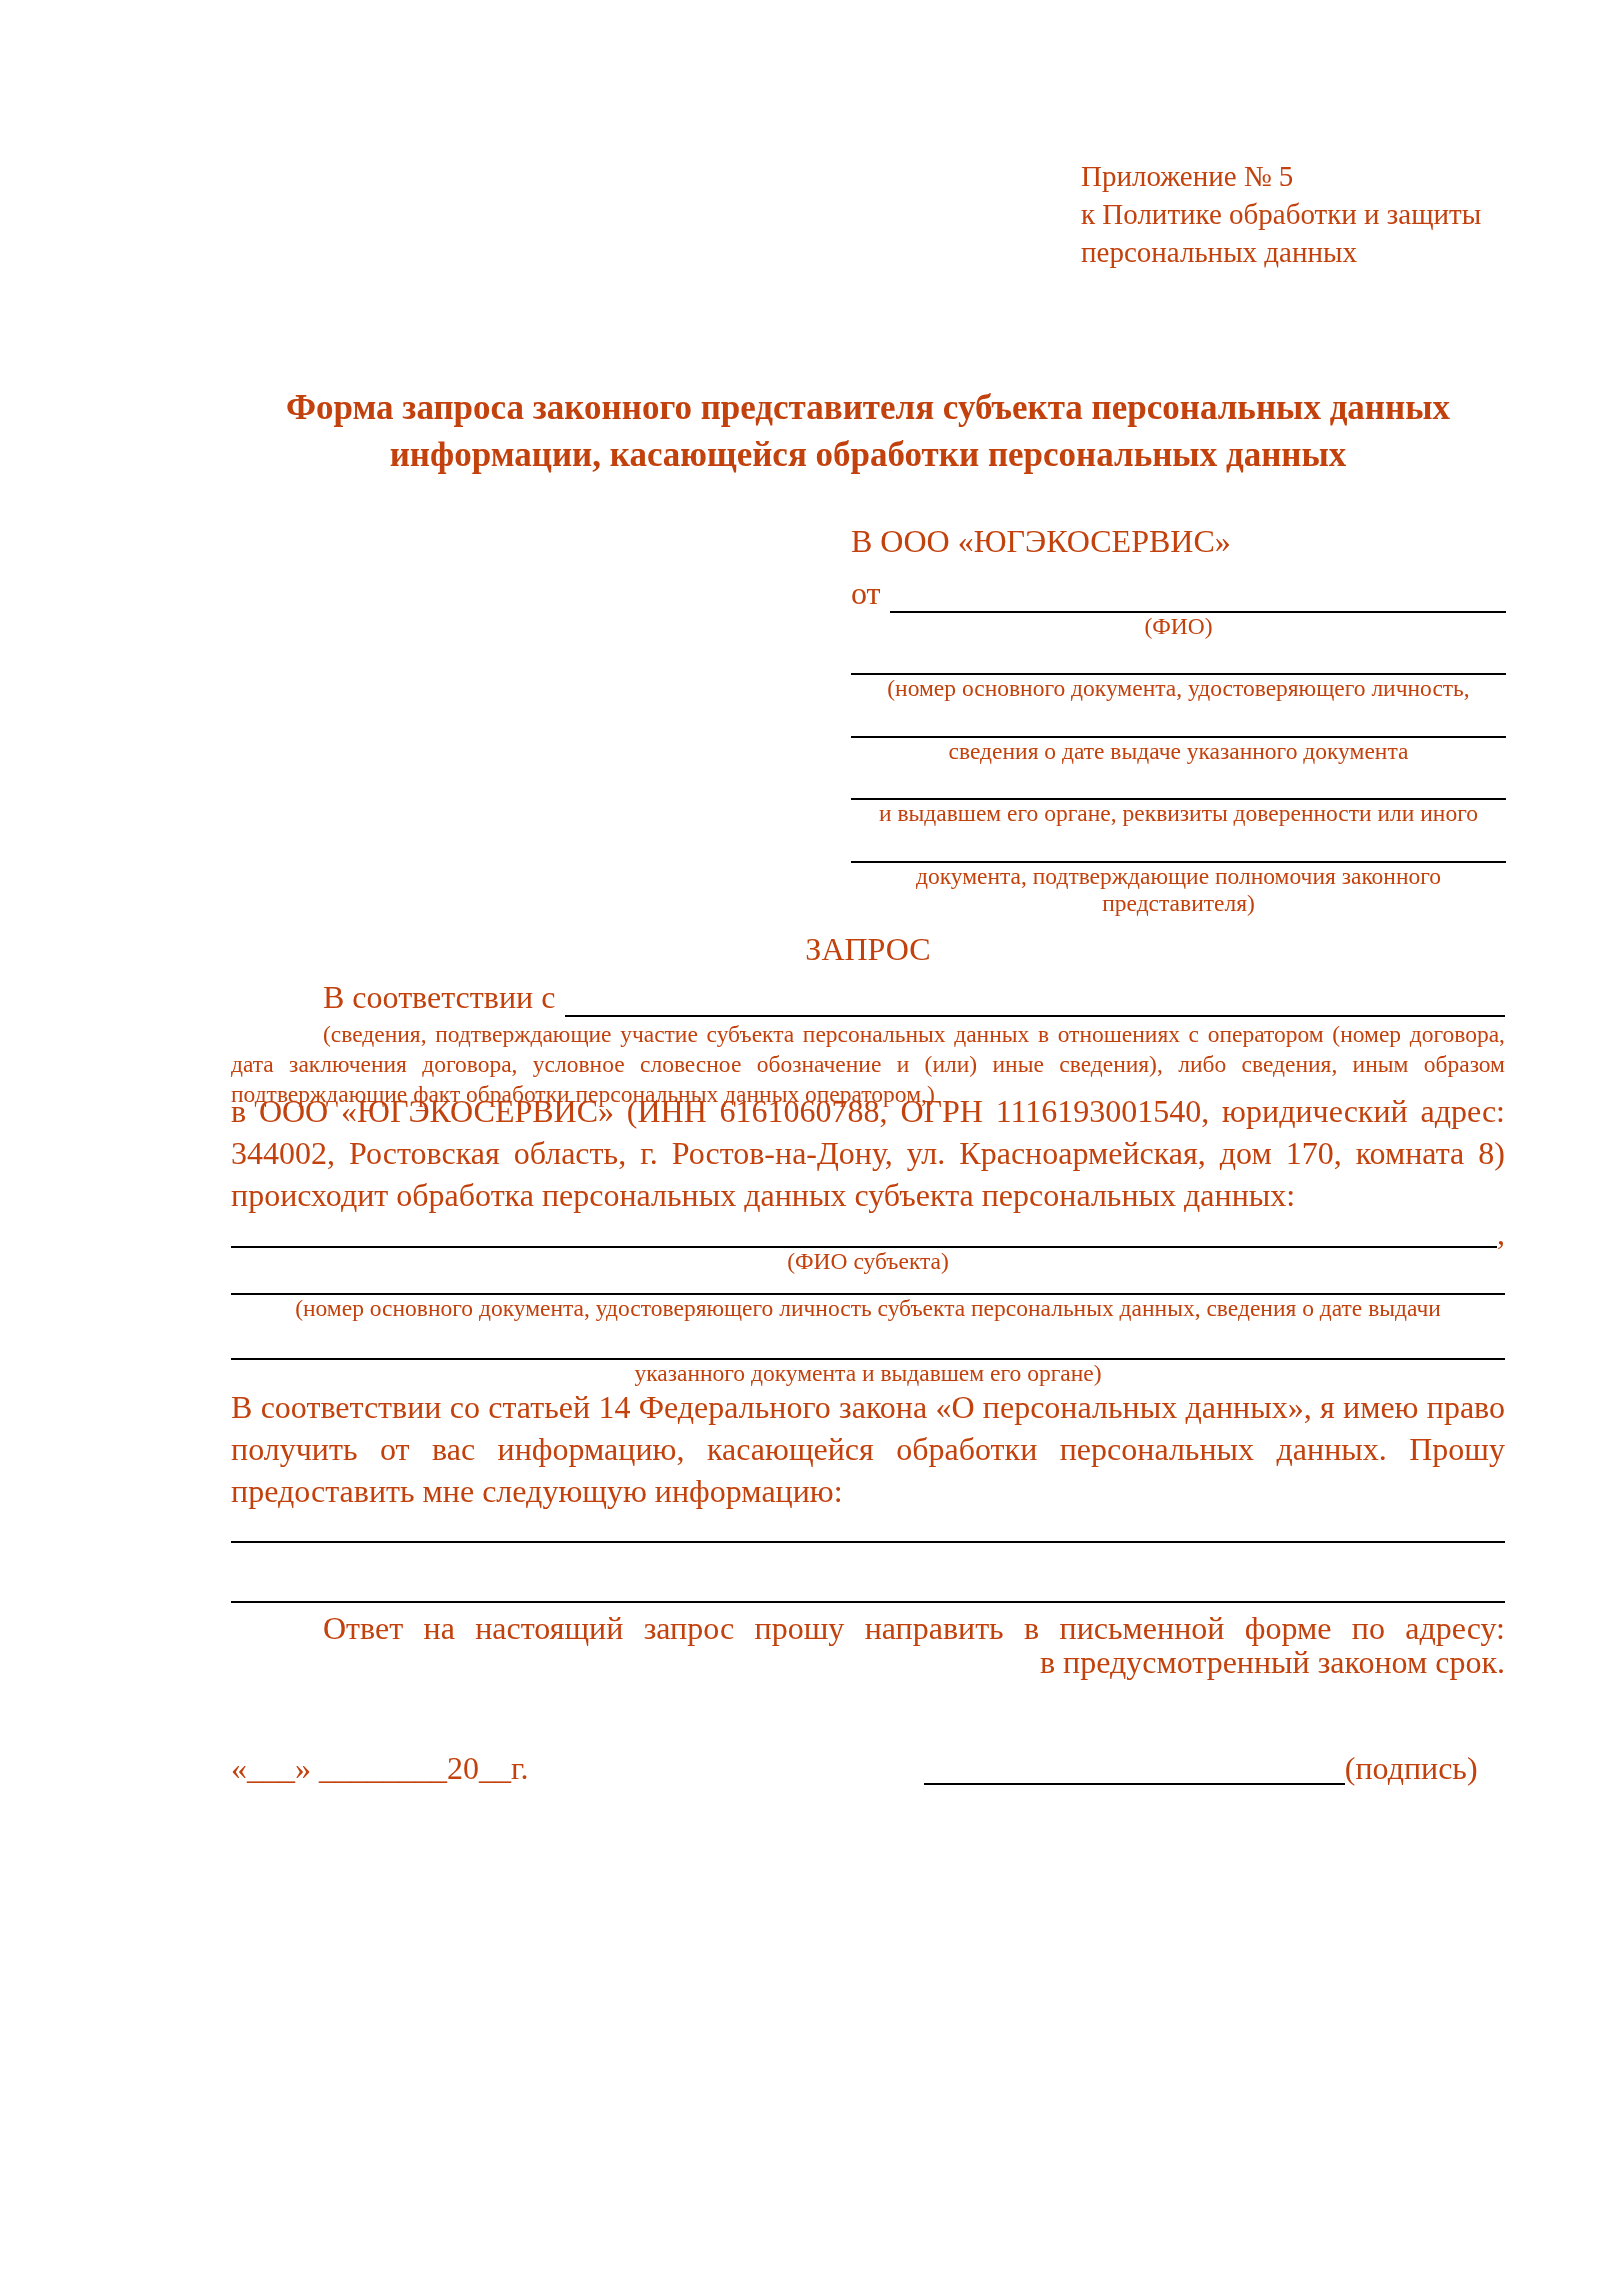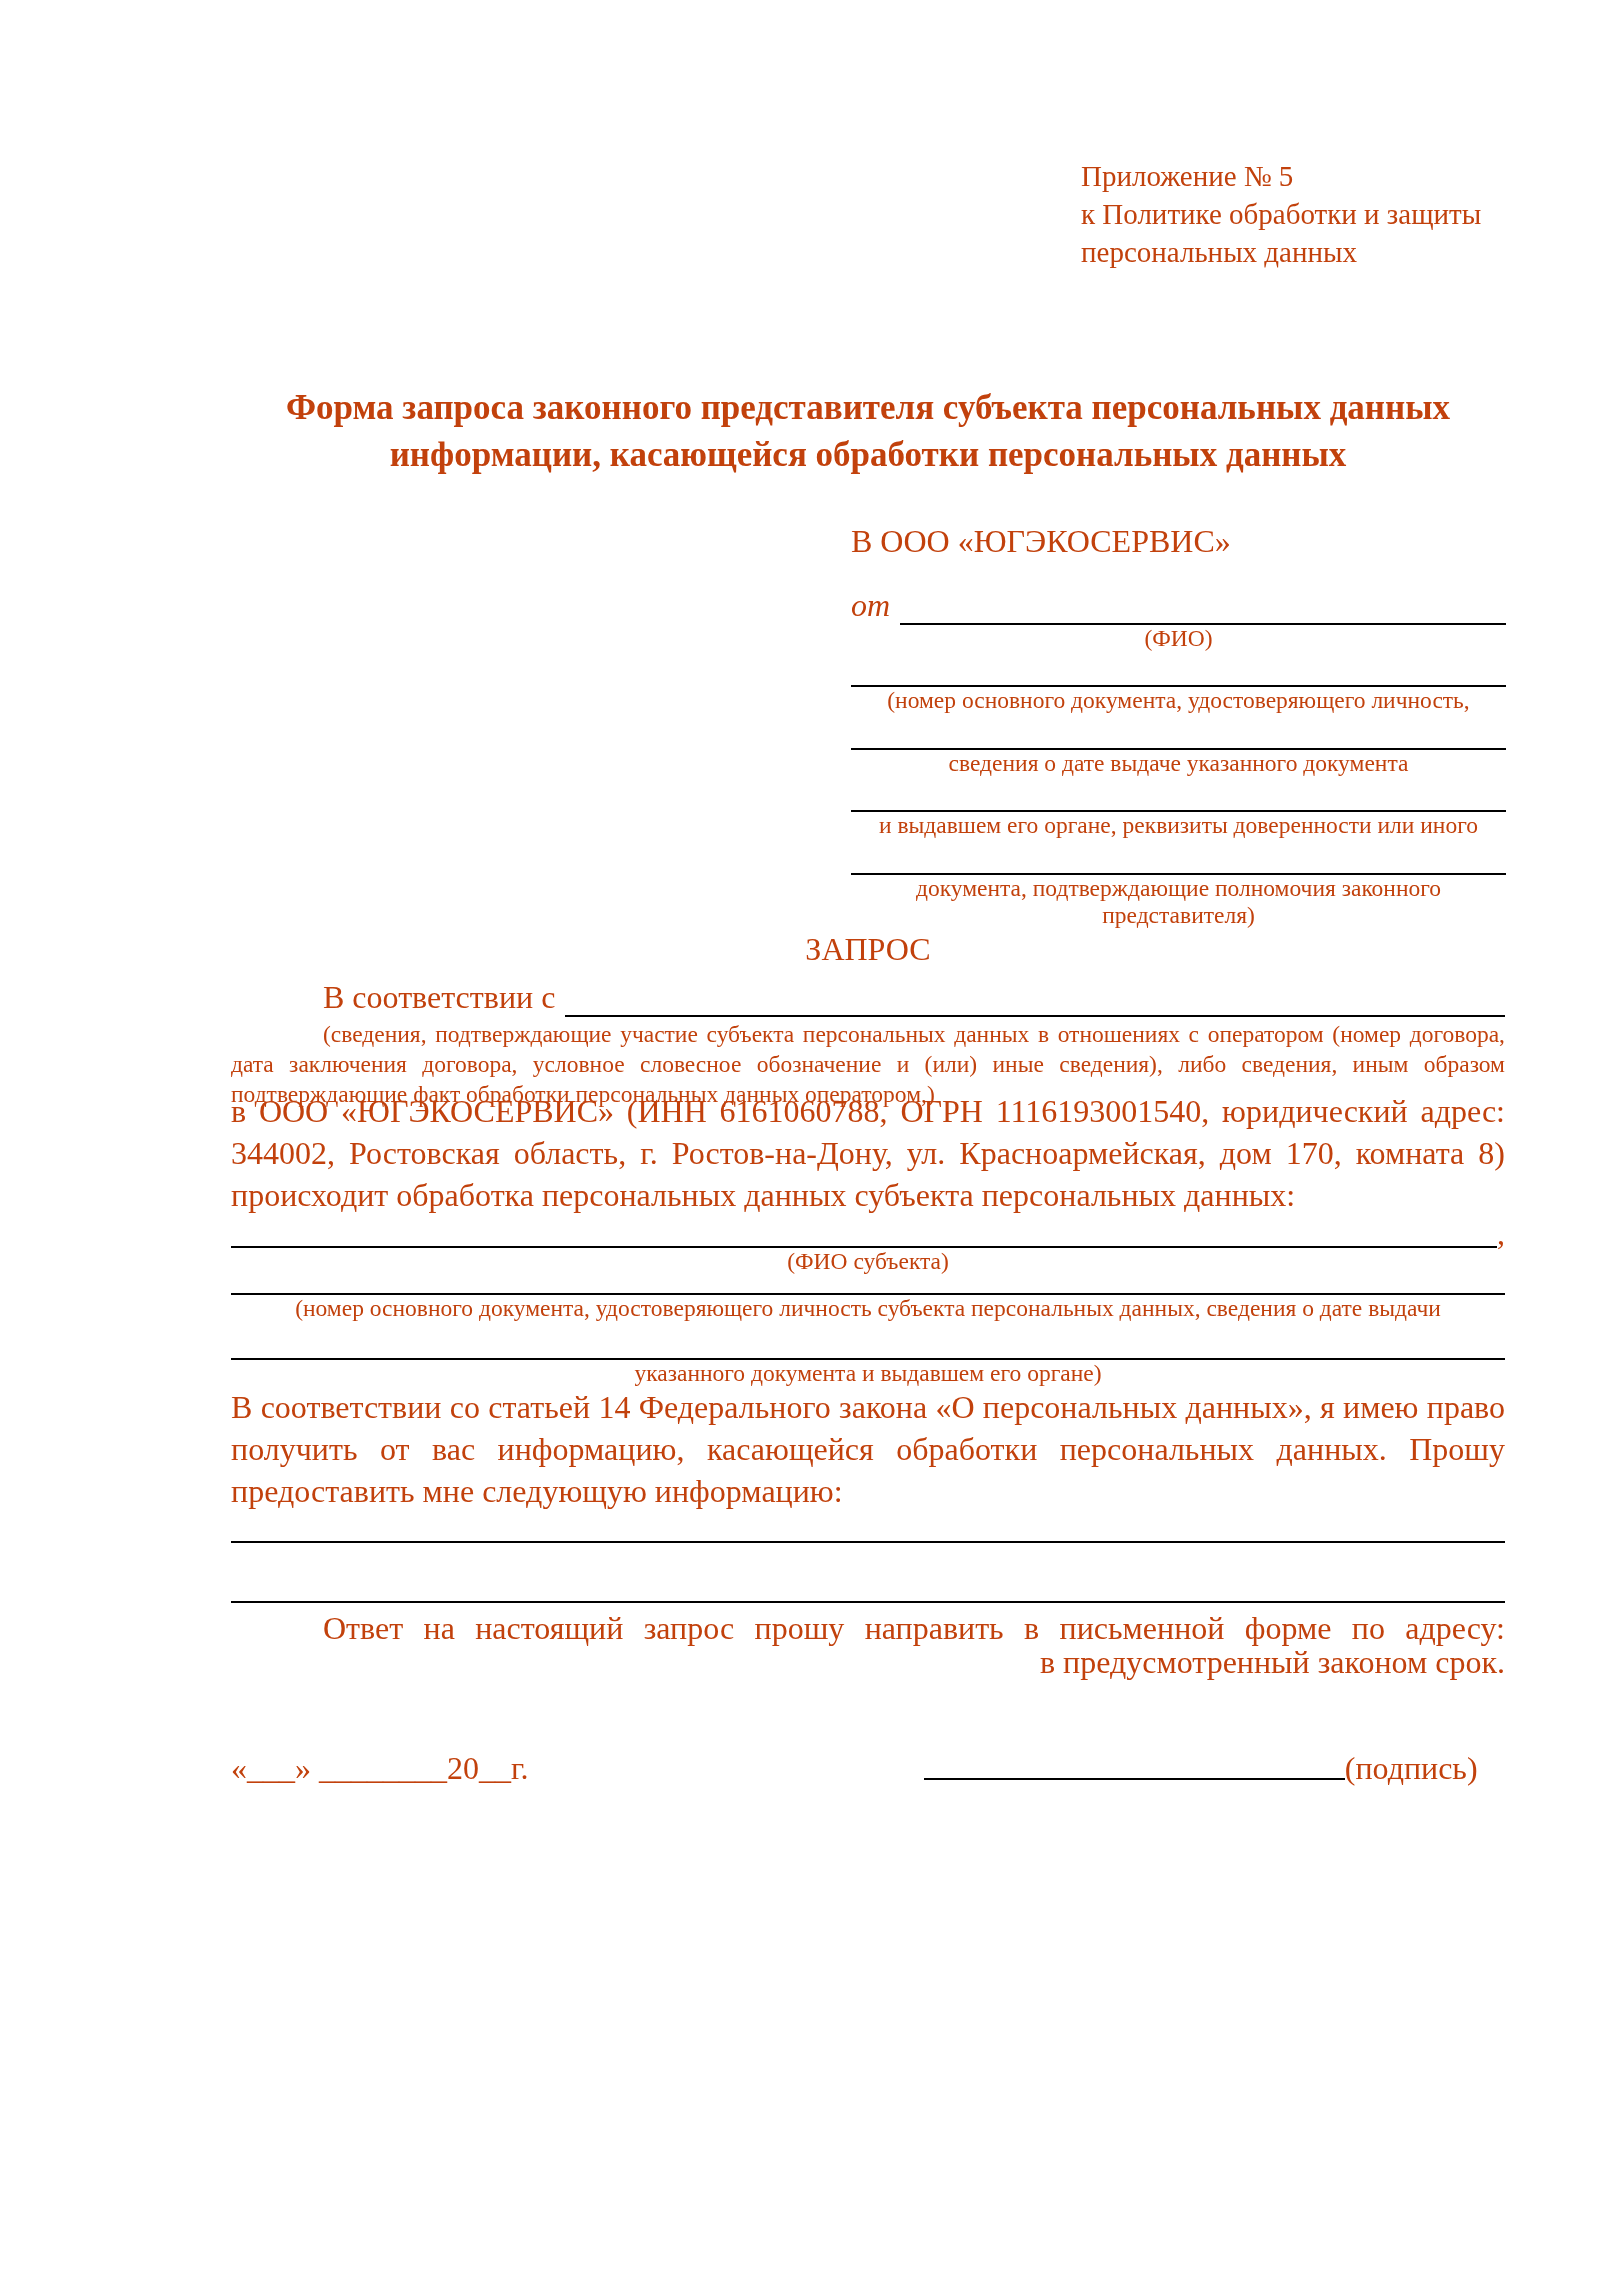--- a/index.html
+++ b/index.html
@@ -37,21 +37,21 @@
 
   
   .addr {
     position: absolute;
     left: 851px;
     top: 522px;
     width: 655px;
     font-size: 32px;
     line-height: 39px;
   }
-  .from-row { display: flex; align-items: flex-end; margin-top: 25px; font-style: italic; }
+  .from-row { display: flex; align-items: flex-end; margin-top: 13px; }
   .fill { flex: 1 1 auto; border-bottom: 2.9px solid #000; margin-left: 9.8px; }
   .cap {
     font-size: 23.5px;
     line-height: 27.4px;
     text-align: center;
   }
   .addr-blank { border-bottom: 2.9px solid #000; height: 33px; }
 
   .zapros {
     position: absolute;
@@ -158,21 +158,21 @@
     position: absolute;
     left: 231px;
     top: 1747px;
     width: 1274px;
     display: flex;
     justify-content: space-between;
     align-items: flex-end;
     font-size: 32px;
     line-height: 42px;
   }
-  .sig-group { display: flex; align-items: flex-start; margin-right: 27.4px; }
+  .sig-group { display: flex; align-items: center; margin-right: 27.4px; }
   .sig-line { width: 421px; border-bottom: 2.9px solid #000; height: 31px; }
   .sig-caption { white-space: nowrap; }
 </style>
 </head>
 <body>
 
 <div class="page">
 
   <div class="annex">
     <div>Приложение № 5</div>

